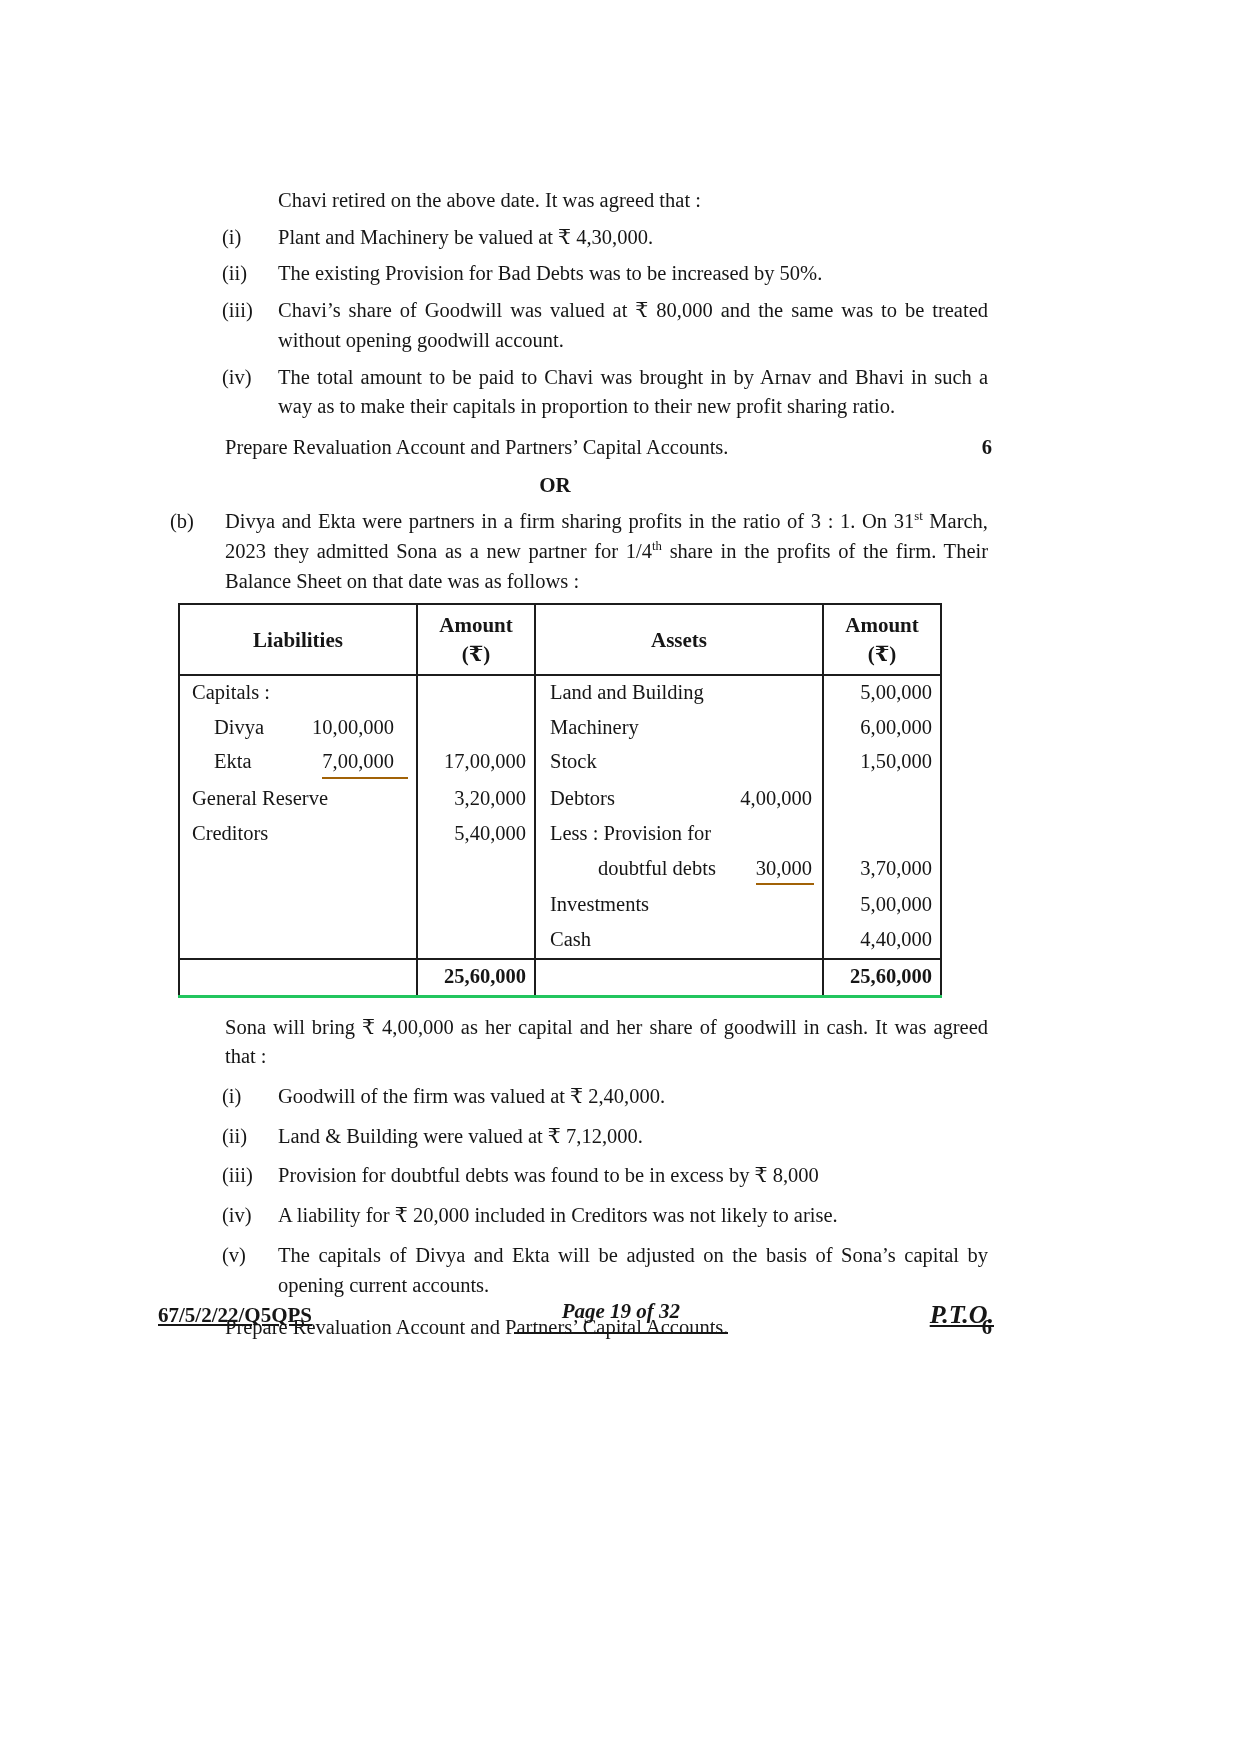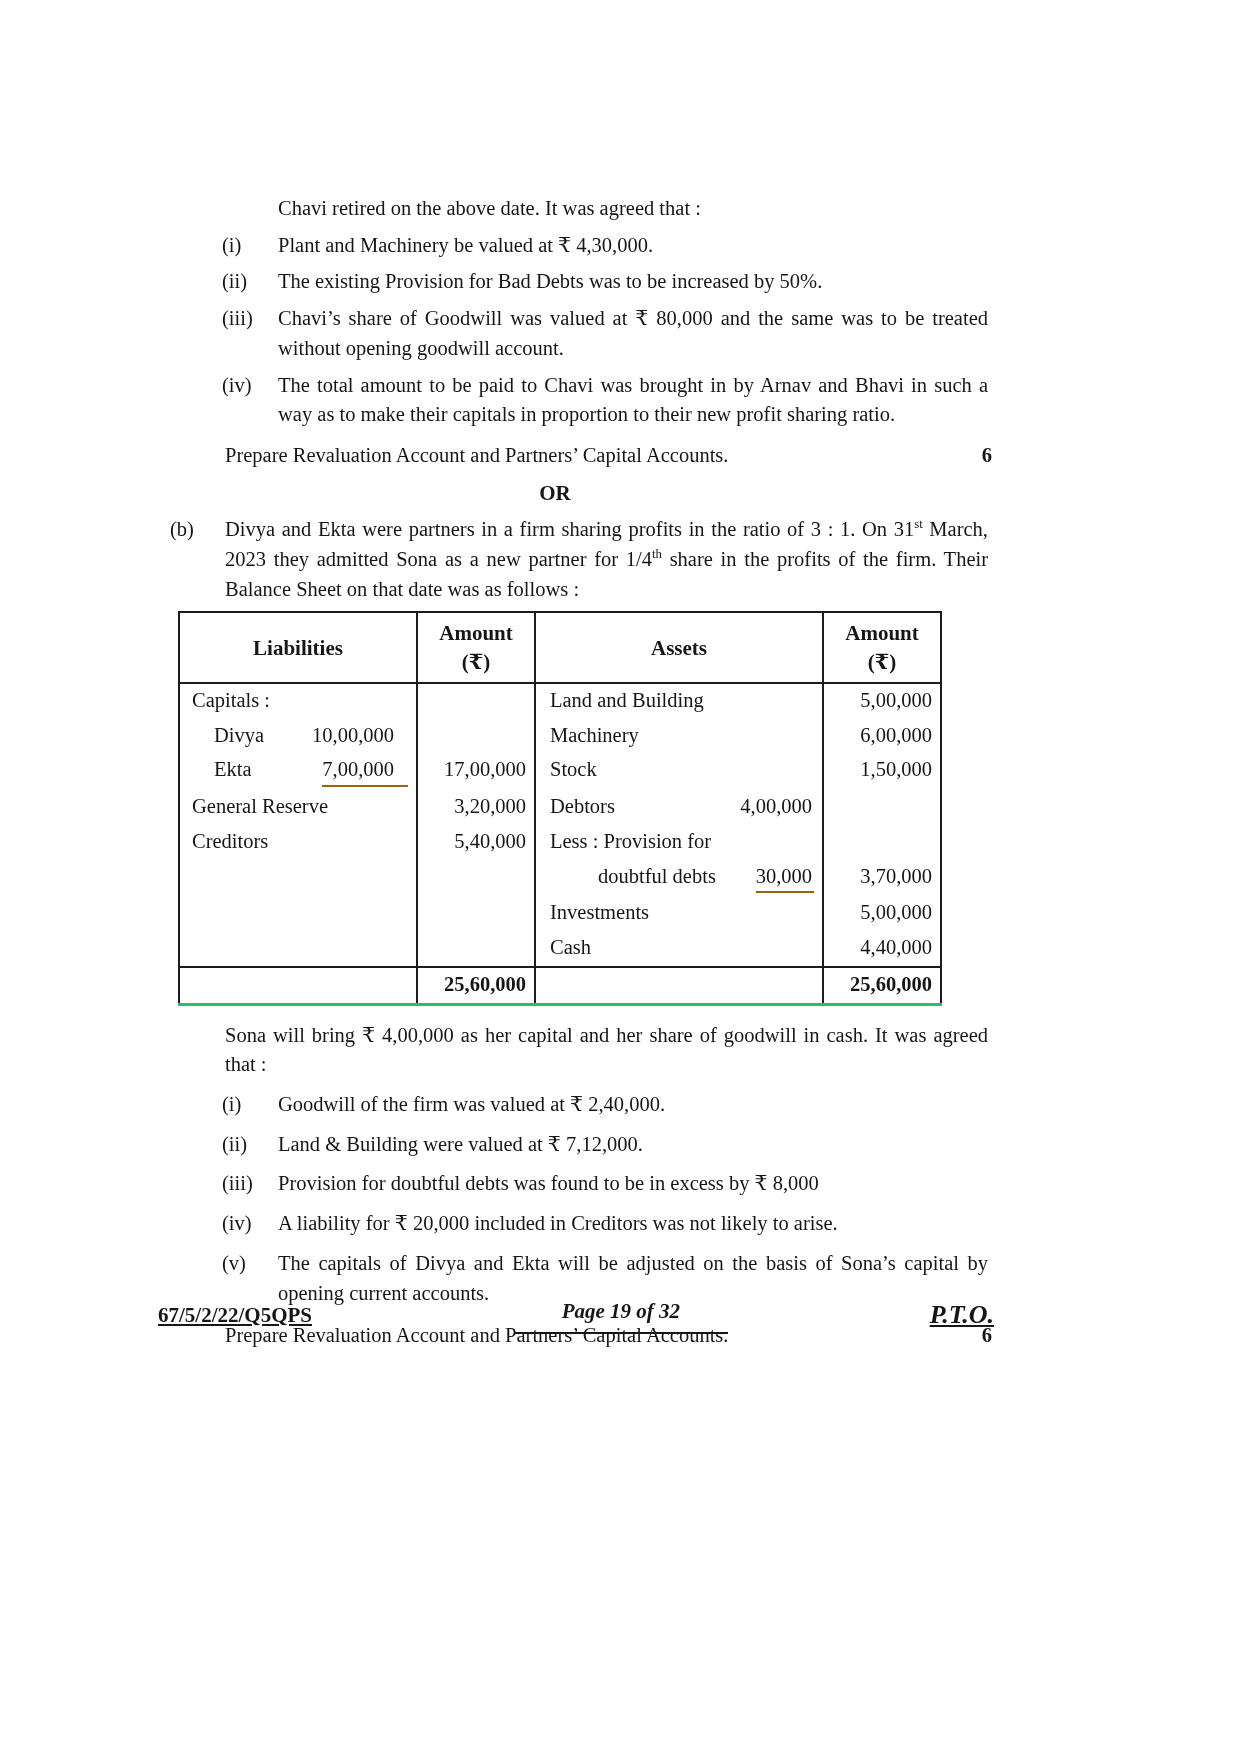--- a/index.html
+++ b/index.html
@@ -2,21 +2,21 @@
 <html><head>
 <meta charset="utf-8">
 <style>
   * { margin:0; padding:0; box-sizing:border-box; }
   html,body { background:#e9e9e9; }
   body { font-family:"Liberation Serif","DejaVu Serif",serif; color:#161616; }
   .page {
     position:relative; width:1241px; height:1755px; background:#ffffff;
     font-size:20.5px; line-height:1.45; margin:0 auto; overflow:hidden;
   }
-  .content { position:absolute; left:170px; top:194px; width:822px; }
+  .content { position:absolute; left:170px; top:186px; width:822px; }
 
   .indent-1 { margin-left:108px; }
 
   .list-item { display:flex; margin-top:7px; }
   .list-item .marker { margin-left:52px; width:56px; flex-shrink:0; }
   .list-item .txt { flex:1; text-align:justify; padding-right:4px; }
 
   .prepare-row { display:flex; margin-top:11px; }
   .prepare-row .txt { margin-left:55px; flex:1; }
   .prepare-row .marks { font-weight:bold; width:46px; text-align:right; }

